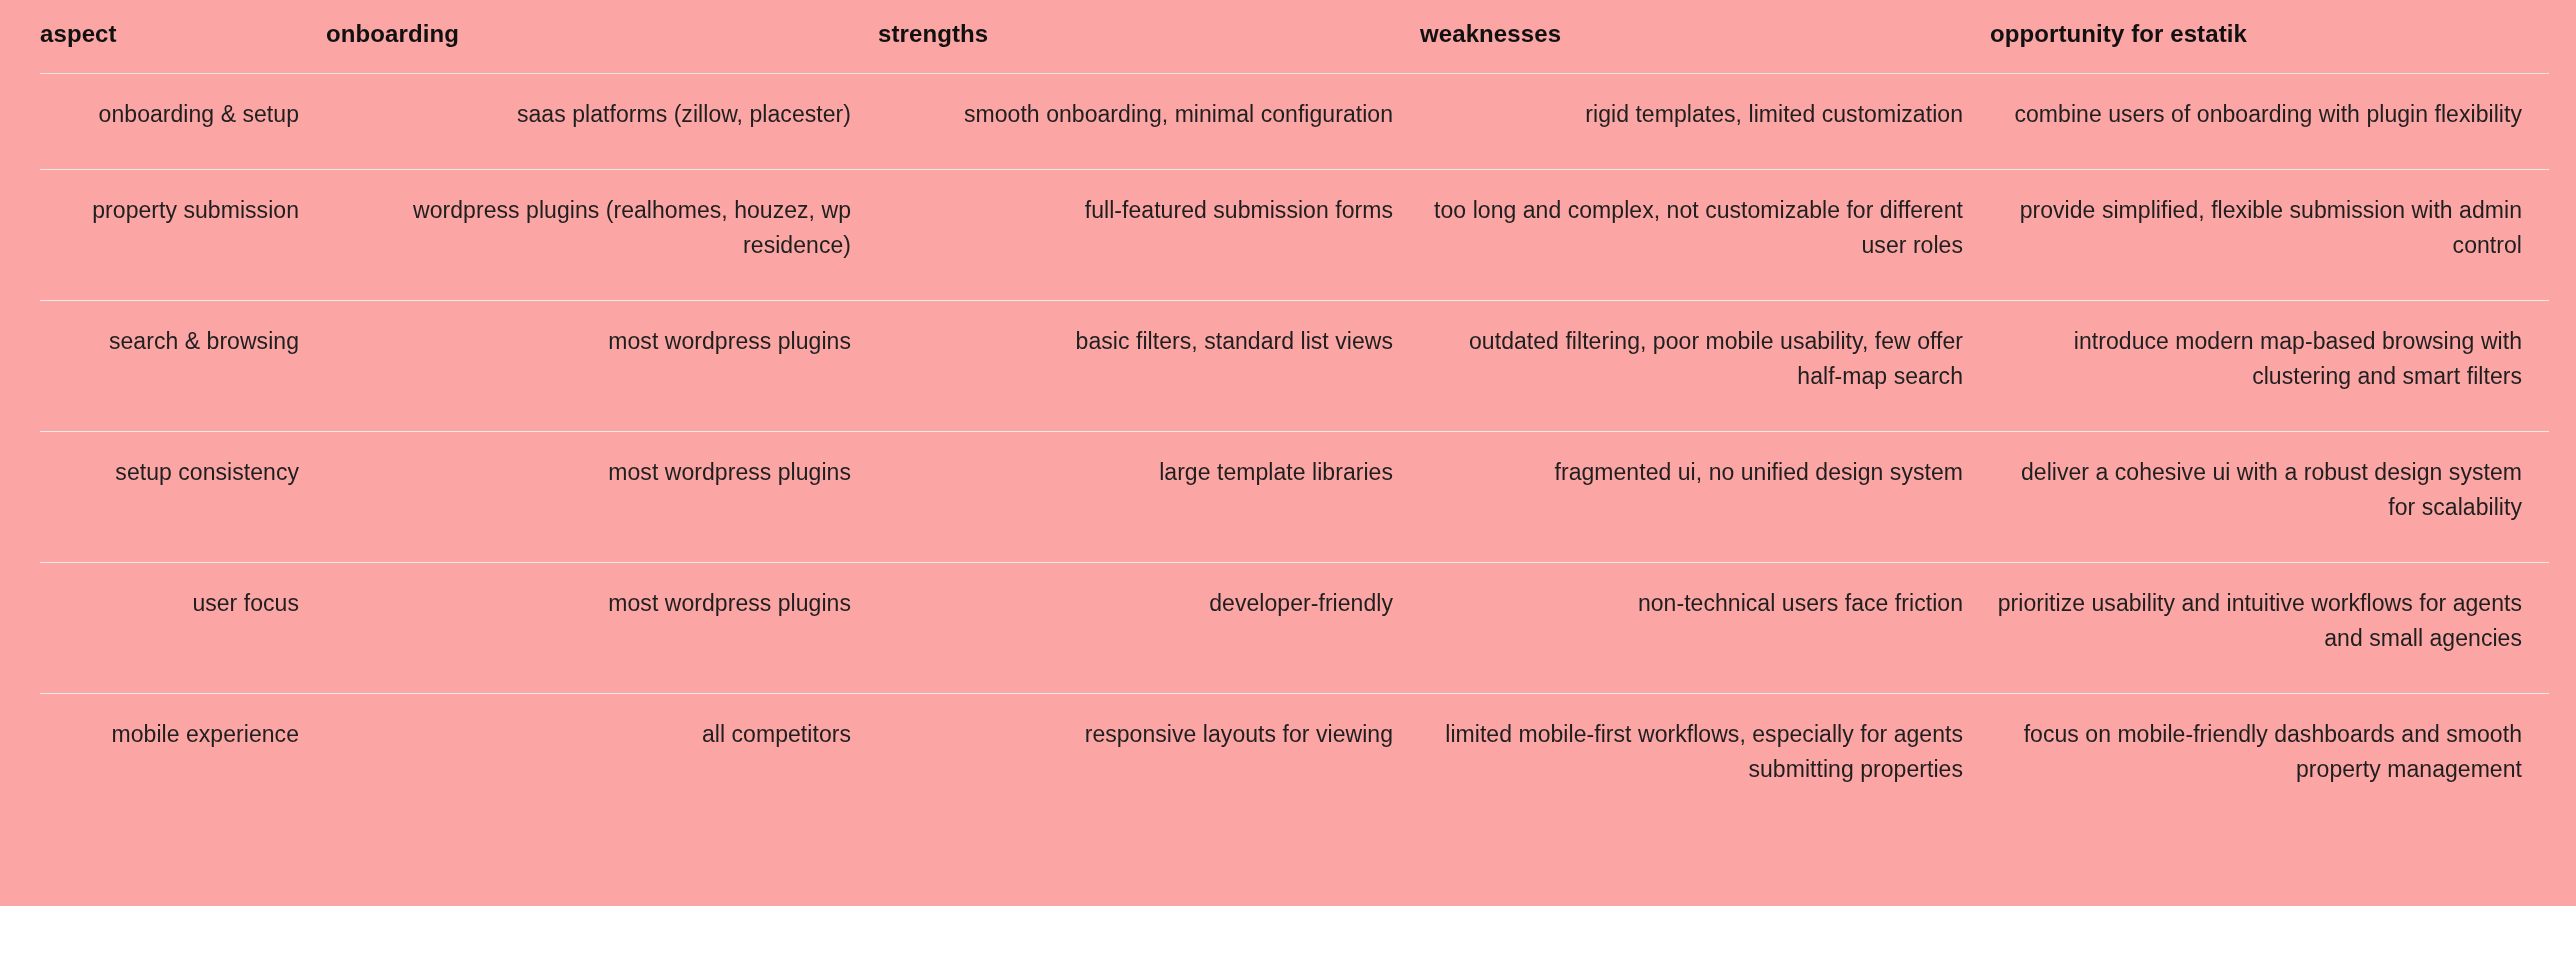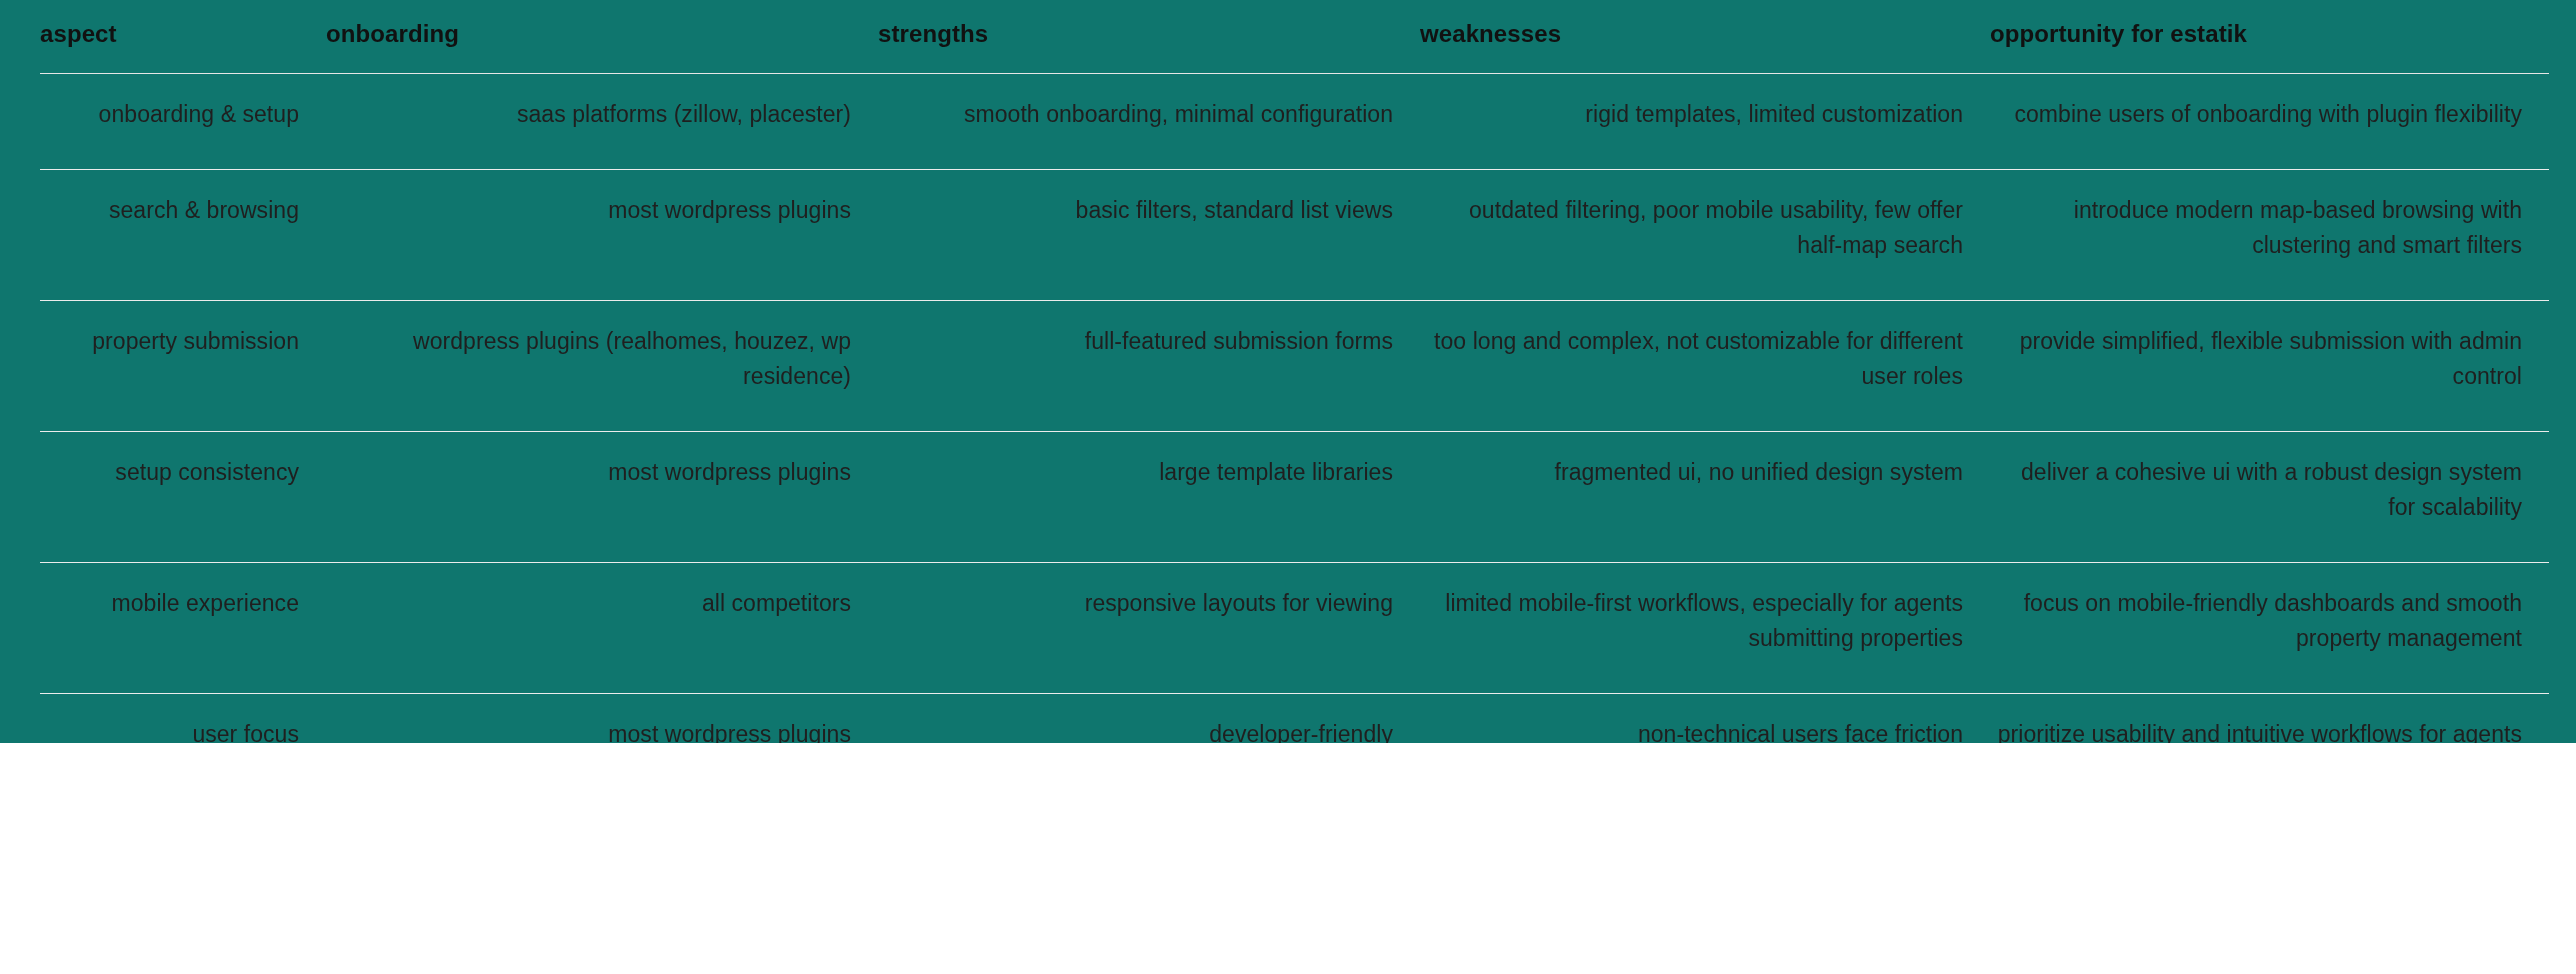--- a/index.html
+++ b/index.html
@@ -11,22 +11,22 @@
     width: 2576px;
     height: 975px;
     font-family: "Liberation Sans", sans-serif;
     color: #1a1a1a;
     -webkit-font-smoothing: antialiased;
   }
 
   .page {
     position: relative;
     width: 2576px;
-    height: 743px;
-    background: #0f766e;
+    height: 906px;
+    background: #fca5a5;
     overflow: hidden;
   }
 
   .table-wrap {
     position: absolute;
     left: 40px;
     top: 0px;
     width: 2509px;
   }
 
@@ -94,51 +94,51 @@
       </thead>
       <tbody>
         <tr>
           <td>onboarding &amp; setup</td>
           <td>saas platforms (zillow, placester)</td>
           <td>smooth onboarding, minimal configuration</td>
           <td>rigid templates, limited customization</td>
           <td>combine users of onboarding with plugin flexibility</td>
         </tr>
         <tr>
+          <td>property submission</td>
+          <td>wordpress plugins (realhomes, houzez, wp residence)</td>
+          <td>full-featured submission forms</td>
+          <td>too long and complex, not customizable for different user roles</td>
+          <td>provide simplified, flexible submission with admin control</td>
+        </tr>
+        <tr>
           <td>search &amp; browsing</td>
           <td>most wordpress plugins</td>
           <td>basic filters, standard list views</td>
           <td>outdated filtering, poor mobile usability, few offer half-map search</td>
           <td>introduce modern map-based browsing with clustering and smart filters</td>
-        </tr>
-        <tr>
-          <td>property submission</td>
-          <td>wordpress plugins (realhomes, houzez, wp residence)</td>
-          <td>full-featured submission forms</td>
-          <td>too long and complex, not customizable for different user roles</td>
-          <td>provide simplified, flexible submission with admin control</td>
         </tr>
         <tr>
           <td>setup consistency</td>
           <td>most wordpress plugins</td>
           <td>large template libraries</td>
           <td>fragmented ui, no unified design system</td>
           <td>deliver a cohesive ui with a robust design system for scalability</td>
         </tr>
         <tr>
+          <td>user focus</td>
+          <td>most wordpress plugins</td>
+          <td>developer-friendly</td>
+          <td>non-technical users face friction</td>
+          <td>prioritize usability and intuitive workflows for agents and small agencies</td>
+        </tr>
+        <tr>
           <td>mobile experience</td>
           <td>all competitors</td>
           <td>responsive layouts for viewing</td>
           <td>limited mobile-first workflows, especially for agents submitting properties</td>
           <td>focus on mobile-friendly dashboards and smooth property management</td>
-        </tr>
-        <tr>
-          <td>user focus</td>
-          <td>most wordpress plugins</td>
-          <td>developer-friendly</td>
-          <td>non-technical users face friction</td>
-          <td>prioritize usability and intuitive workflows for agents and small agencies</td>
         </tr>
       </tbody>
     </table>
   </div>
 </div>
 
 
 </body></html>

